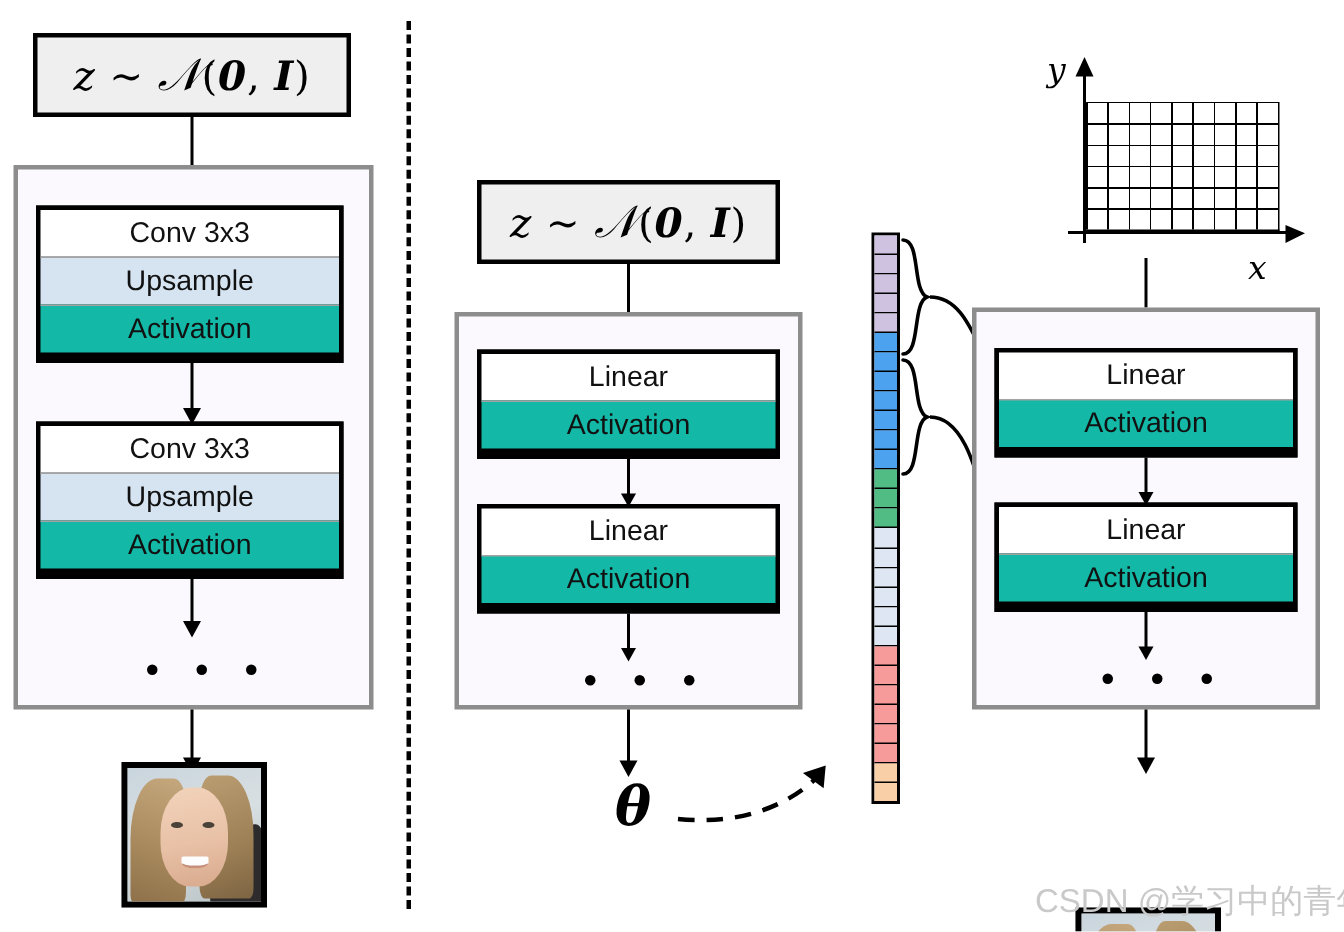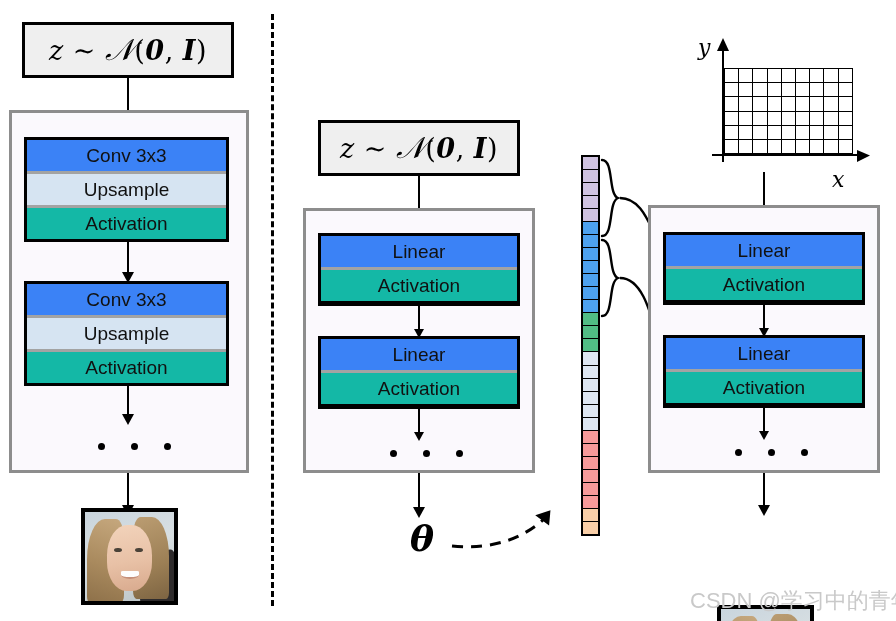--- a/index.html
+++ b/index.html
@@ -38,22 +38,22 @@
 
   
   .stack { border: 3px solid #000; background: #000; }
   .row {
     height: 31px;
     display: flex; align-items: center; justify-content: center;
     font-size: 19px;
     color: #111;
     font-family: "Liberation Sans", sans-serif;
   }
-  .row.sep { border-top: 3px solid #a3a3a3; }
-  .c-green  { background: #3b82f6; text-align: center; }
+  .row.sep { border-top: 1px solid #a3a3a3; }
+  .c-green  { background: #ffffff; text-align: center; }
   .c-blue   { background: #d6e4f2; }
   .c-orange { background: #14b8a6; }
 
   
   .arrow-line { background: #000; width: 2px; }
   .arrow-head {
     width: 0; height: 0;
     border-left: 6px solid transparent;
     border-right: 6px solid transparent;
     border-top: 11px solid #000;

